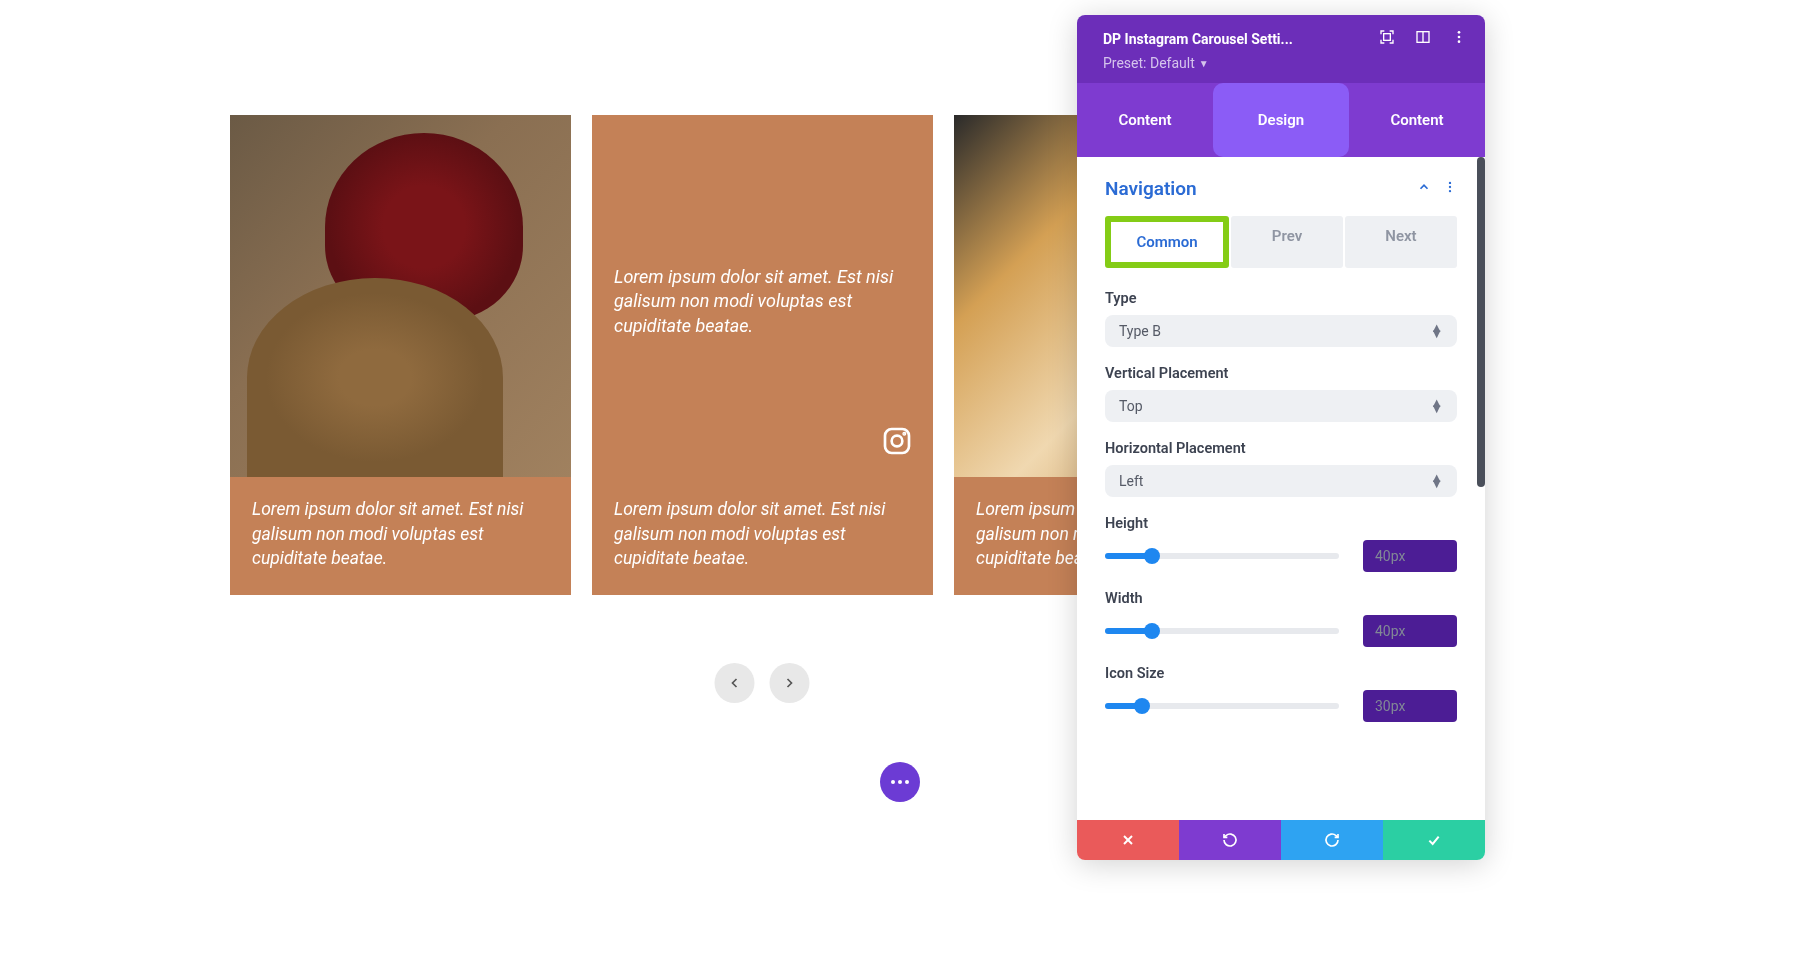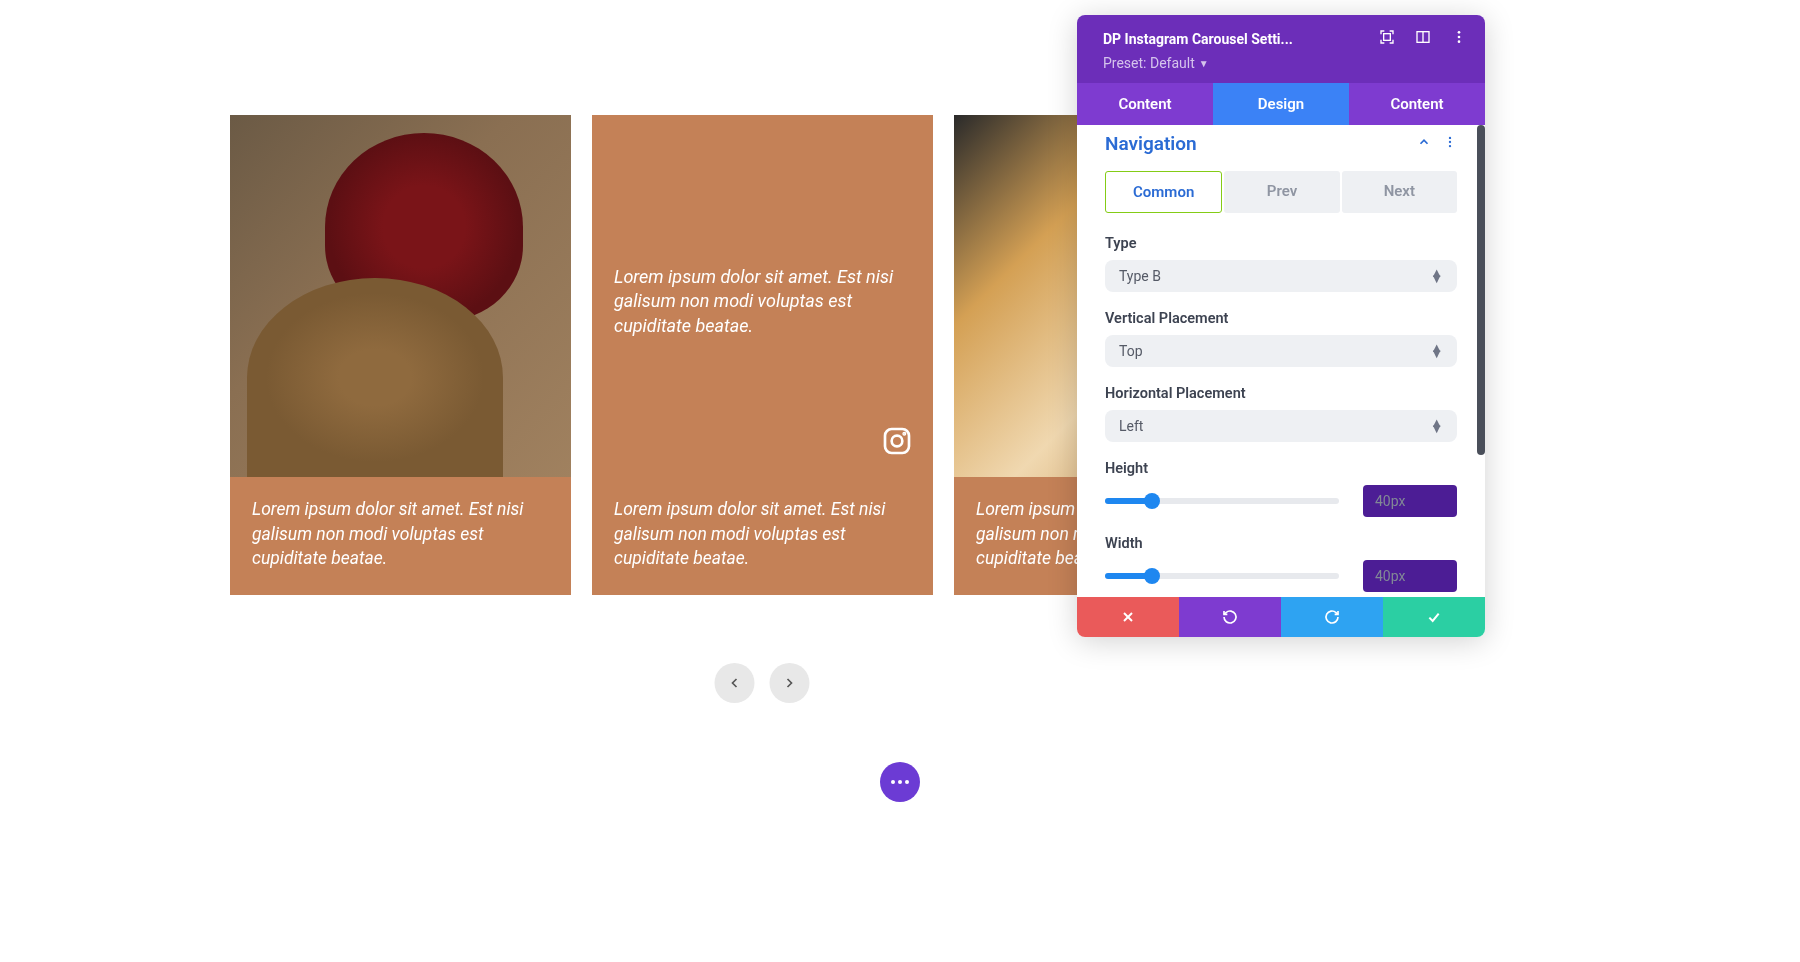--- a/index.html
+++ b/index.html
@@ -195,34 +195,35 @@
 }
 .panel-preset-caret { font-size: 10px; }
 
 .panel-tabs {
   display: flex;
   background: #7e3bd0;
 }
 .panel-tab {
   flex: 1;
   text-align: center;
-  padding: 12px 0;
+  padding: 28px 0;
   color: #fff;
   font-size: 15px;
   font-weight: 600;
   cursor: pointer;
 }
 .panel-tab.active {
-  background: #3b82f6;
+  background: #8b5cf6;
+  border-radius: 10px;
 }
 
 .panel-body {
   position: relative;
-  padding: 7px 28px 5px 28px;
-  height: 472px;
+  padding: 20px 28px 5px 28px;
+  height: 663px;
   overflow: hidden;
 }
 .section-head {
   display: flex;
   align-items: center;
   justify-content: space-between;
   margin-bottom: 16px;
 }
 .section-title {
   color: #2b6bd4;
@@ -249,21 +250,21 @@
   background: #eef0f3;
   color: #8f95a2;
   font-size: 15px;
   font-weight: 600;
   cursor: pointer;
   border-radius: 3px;
 }
 .subtab.active {
   background: #fff;
   color: #2b6bd4;
-  border: 1px solid #84cc16;
+  border: 6px solid #84cc16;
 }
 
 .field {
   margin-bottom: 18px;
 }
 .field-label {
   font-size: 14.5px;
   font-weight: 600;
   color: #3d4351;
   margin-bottom: 8px;

